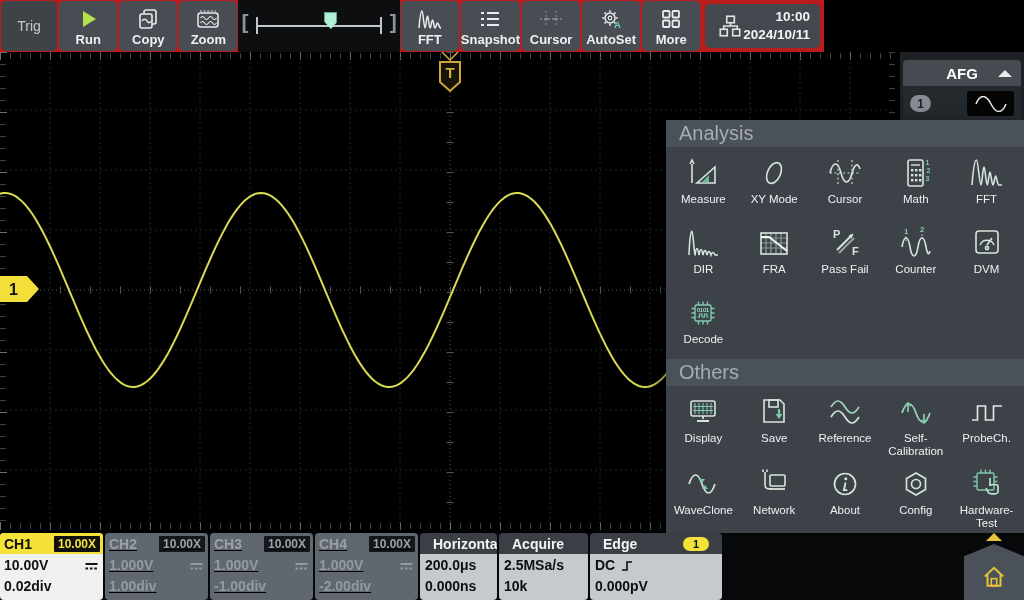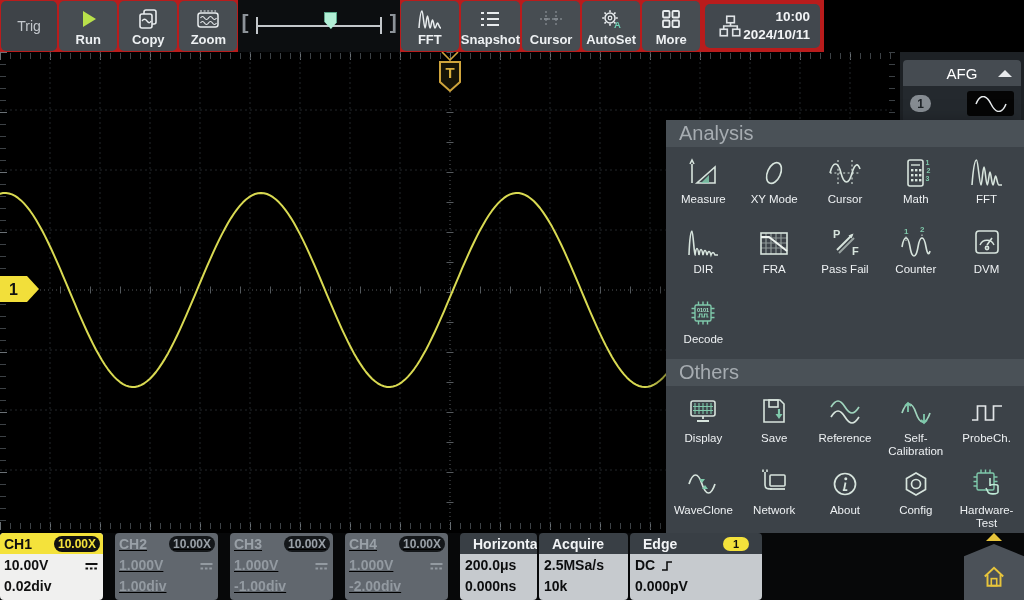--- a/index.html
+++ b/index.html
@@ -34,21 +34,21 @@
   .side-strip{position:absolute;top:0;right:0;width:124px;height:481px;background:#1d2125;}
   .grid-svg{position:absolute;top:0;left:0;}
   .trig-caret{position:absolute;left:441px;top:0px;}
   .trig-flag{position:absolute;left:438px;top:8px;}
   .ch1-flag{position:absolute;left:0;top:224px;}
 
   
   .afg{position:absolute;top:8px;right:3px;width:118px;z-index:5;}
   .afg-header{height:26px;background:#454b51;border-radius:4px 4px 0 0;position:relative;
               display:flex;align-items:center;justify-content:center;
-              color:#fff;font-weight:normal;font-size:15px;}
+              color:#fff;font-weight:bold;font-size:15px;}
   .afg-caret{position:absolute;right:9px;top:10px;width:0;height:0;
              border-left:7px solid transparent;border-right:7px solid transparent;
              border-bottom:7px solid #e8eaec;}
   .afg-body{background:#24292e;border-radius:0 0 4px 4px;padding:5px 7px 5px;}
   .afg-row{display:flex;align-items:center;justify-content:space-between;}
   .afg-badge{width:21px;height:17px;background:#868c92;border-radius:9px;color:#1c2125;
              font-size:12px;font-weight:bold;display:flex;align-items:center;justify-content:center;}
   .afg-wave{width:47px;height:25px;background:#050505;border-radius:3px;
             display:flex;align-items:center;justify-content:center;}
   .afg-freq{margin-top:3px;color:#575e66;font-size:13.5px;font-weight:bold;letter-spacing:.2px;}
@@ -58,25 +58,25 @@
         z-index:20;box-shadow:-6px 6px 18px rgba(0,0,0,.5);}
   .menu-header{height:27px;background:#4a5157;display:flex;align-items:center;
                padding-left:13px;color:#a6acb1;font-size:20px;}
   .menu-grid{display:grid;grid-template-columns:repeat(5,1fr);padding:8px 2px 2px;row-gap:8px;}
   .menu-item{display:flex;flex-direction:column;align-items:center;gap:2px;min-height:62px;cursor:pointer;}
   .menu-item .lbl{font-size:11.5px;color:#eef1f3;text-align:center;line-height:1.12;max-width:64px;}
 
   
   .bottombar{position:absolute;left:0;top:533px;width:1024px;height:67px;background:#070809;
              display:flex;align-items:stretch;z-index:25;}
-  .ch-tile{width:103px;margin-right:12px;border-radius:4px;overflow:hidden;
+  .ch-tile{width:103px;margin-right:2px;border-radius:4px;overflow:hidden;
            display:flex;flex-direction:column;}
   .ch-header{height:21px;display:flex;align-items:center;justify-content:space-between;
              padding:0 3px 0 4px;font-size:14px;font-weight:bold;}
-  .probe-badge{border-radius:8px;padding:0 4px;font-size:12px;font-weight:bold;height:16px;
+  .probe-badge{border-radius:1px;padding:0 4px;font-size:12px;font-weight:bold;height:16px;
                display:flex;align-items:center;}
   .ch-body{flex:1;padding:1px 4px 2px;font-size:14px;font-weight:bold;line-height:1.5;}
   .vrow{display:flex;align-items:center;justify-content:space-between;}
   .ch-active{background:#f0f0ef;}
   .ch-active .ch-header{background:#f4e23b;color:#101010;}
   .ch-active .probe-badge{background:#101010;color:#f4e23b;}
   .ch-active .ch-body{color:#121212;}
   .ch-inactive{background:#61676e;text-decoration:underline;}
   .ch-inactive .ch-header{color:#99a0a7;}
   .ch-inactive .probe-badge{background:#14171a;color:#9aa1a8;}

